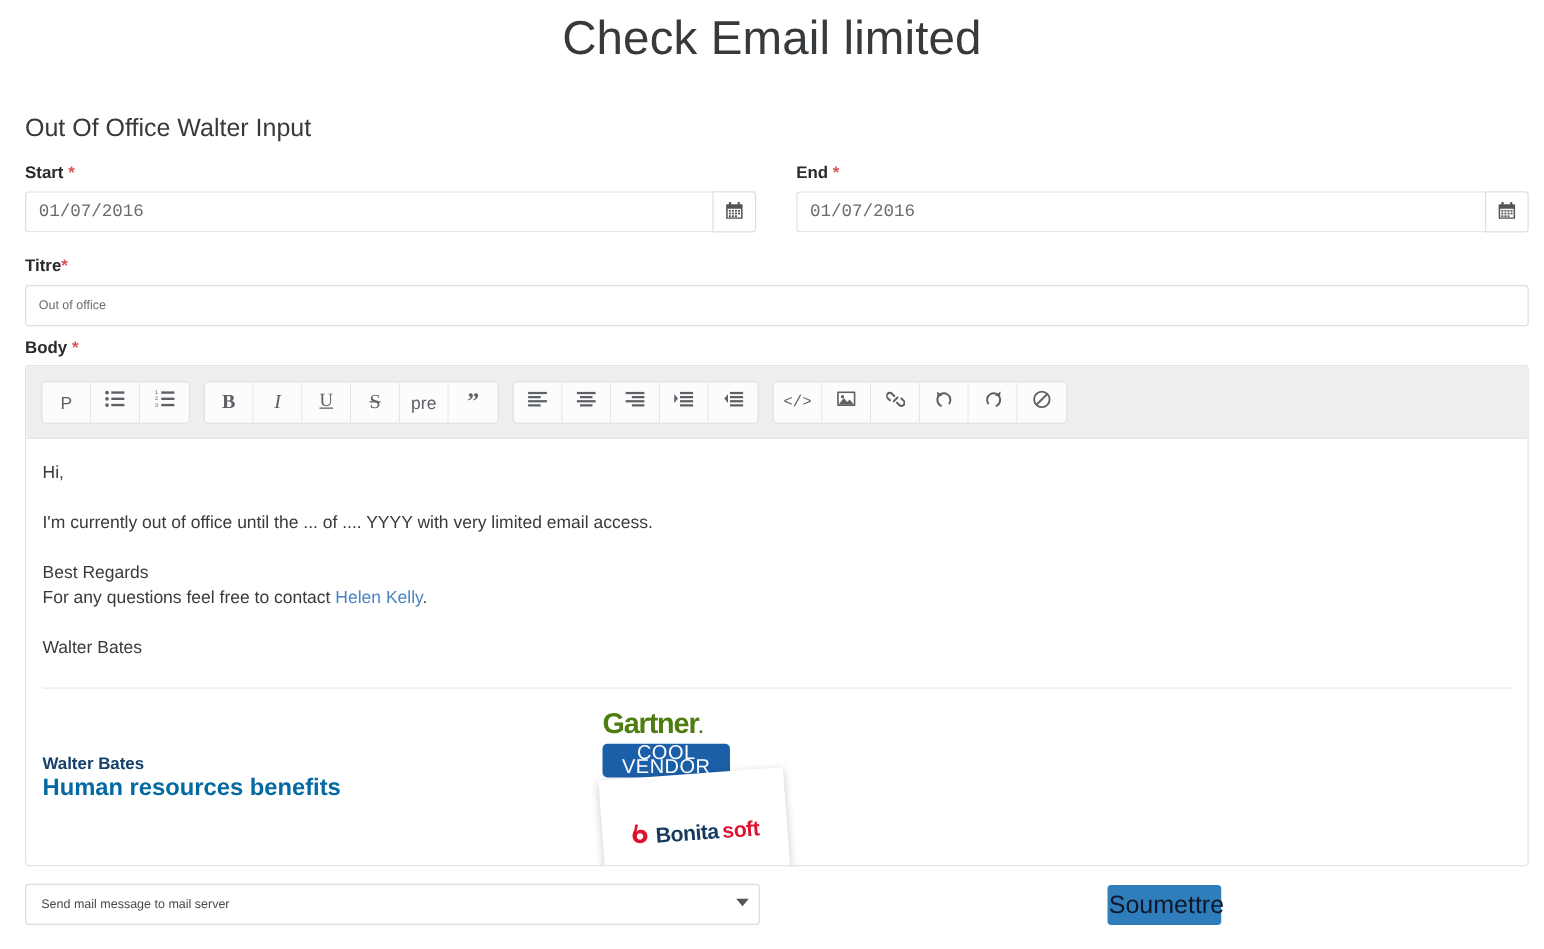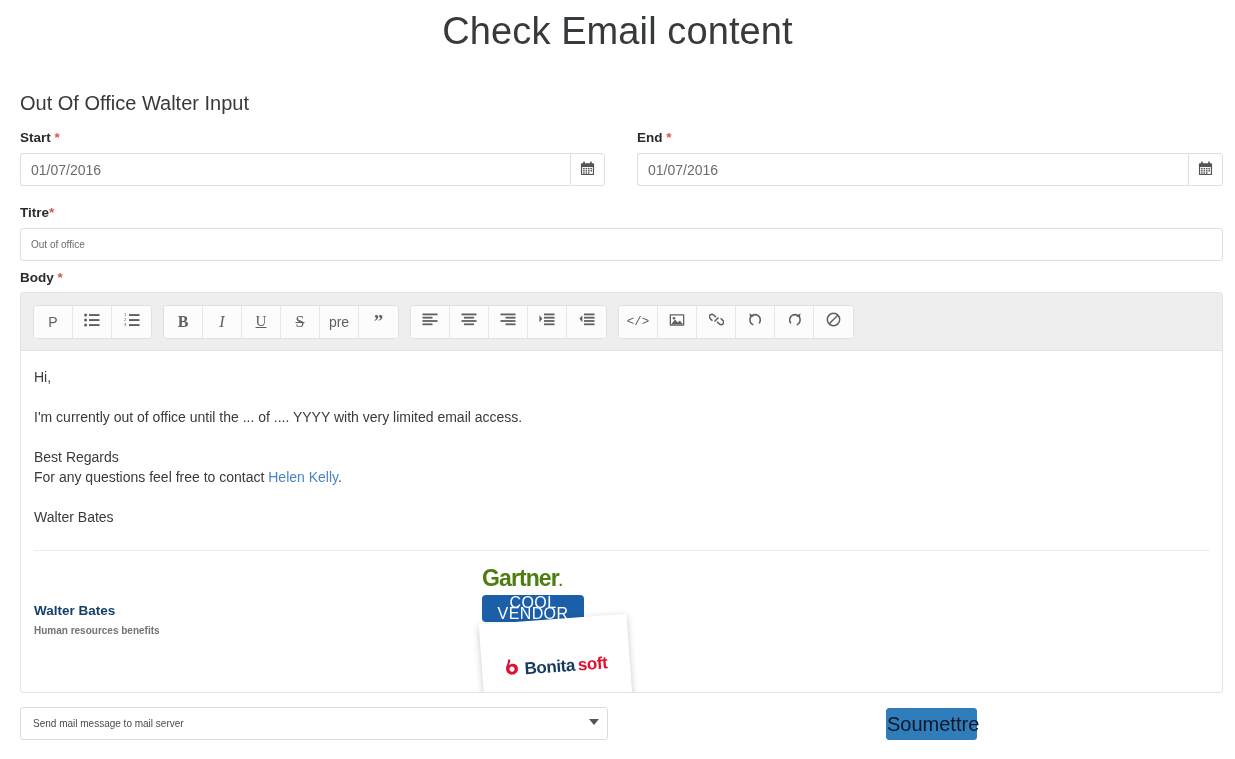--- a/index.html
+++ b/index.html
@@ -55,21 +55,21 @@
   .date-group.start { top: 153px; left: 20px; width: 585px; }
   .date-group.end   { top: 153px; left: 637px; width: 586px; }
   .date-input {
     flex: 1 1 auto;
     height: 33px;
     border: 1px solid #dfdfdf;
     border-right: none;
     border-radius: 3px 0 0 3px;
     background: #fff;
     padding: 0 10px;
-    font-family: Liberation Sans, sans-serif;
+    font-family: Liberation Mono, monospace;
     font-size: 14px;
     color: #6b6b6b;
     outline: none;
   }
   .date-btn {
     width: 35px; height: 33px;
     border: 1px solid #dfdfdf;
     border-radius: 0 3px 3px 0;
     background: #fff;
     display: flex; align-items: center; justify-content: center;
@@ -165,22 +165,22 @@
     position: relative;
     height: 160px;
   }
   .sig-name {
     position: absolute; left: 0; top: 50px;
     font-size: 13.5px; font-weight: bold;
     color: #14406b; line-height: 20px;
   }
   .sig-role {
     position: absolute; left: 0; top: 70px;
-    font-size: 10px; font-weight: bold;
-    color: #737373; line-height: 20px;
+    font-size: 19px; font-weight: bold;
+    color: #0369a1; line-height: 20px;
   }
 
   
   .gartner {
     position: absolute;
     left: 448px; top: 15px;
     width: 86px;
   }
   .gartner-word {
     font-family: "Liberation Sans", sans-serif;
@@ -272,21 +272,21 @@
     font-size: 20px;
     cursor: pointer;
     padding: 0;
   }
 </style>
 </head>
 <body>
 
 <div class="page">
 
-  <div class="page-title">Check Email content</div>
+  <div class="page-title">Check Email limited</div>
 
   <div class="section-heading">Out Of Office Walter Input</div>
 
   <div class="field-label label-start">
     <span>Start</span>
     <span class="req">*</span>
   </div>
 
   <div class="field-label label-end">
     <span>End</span>

